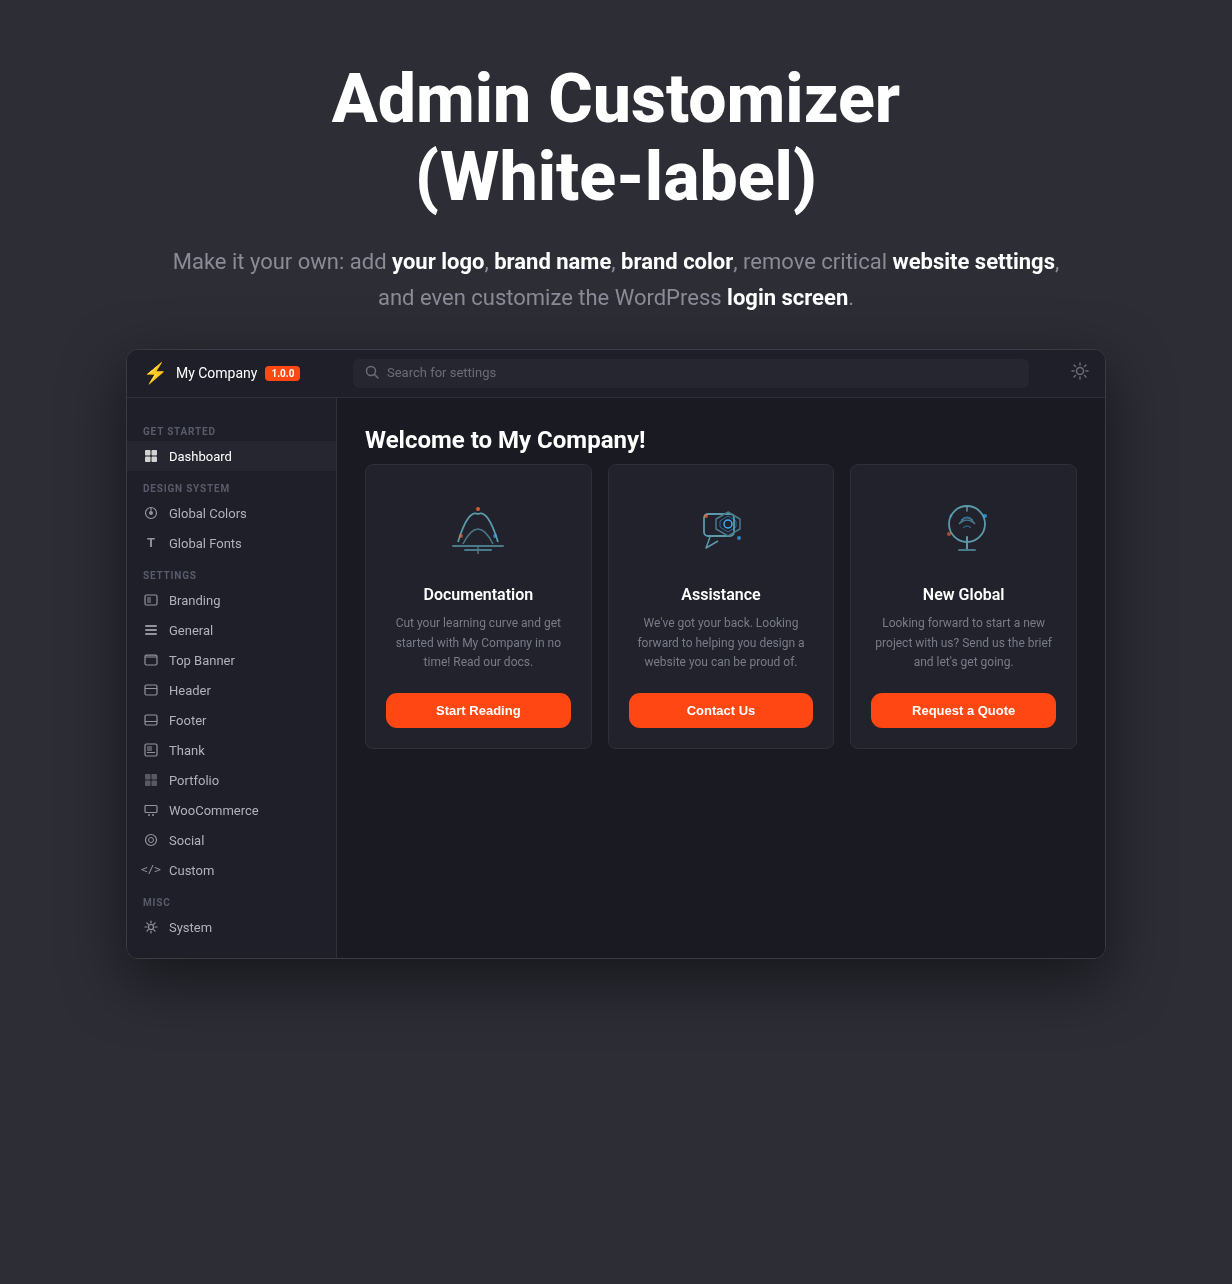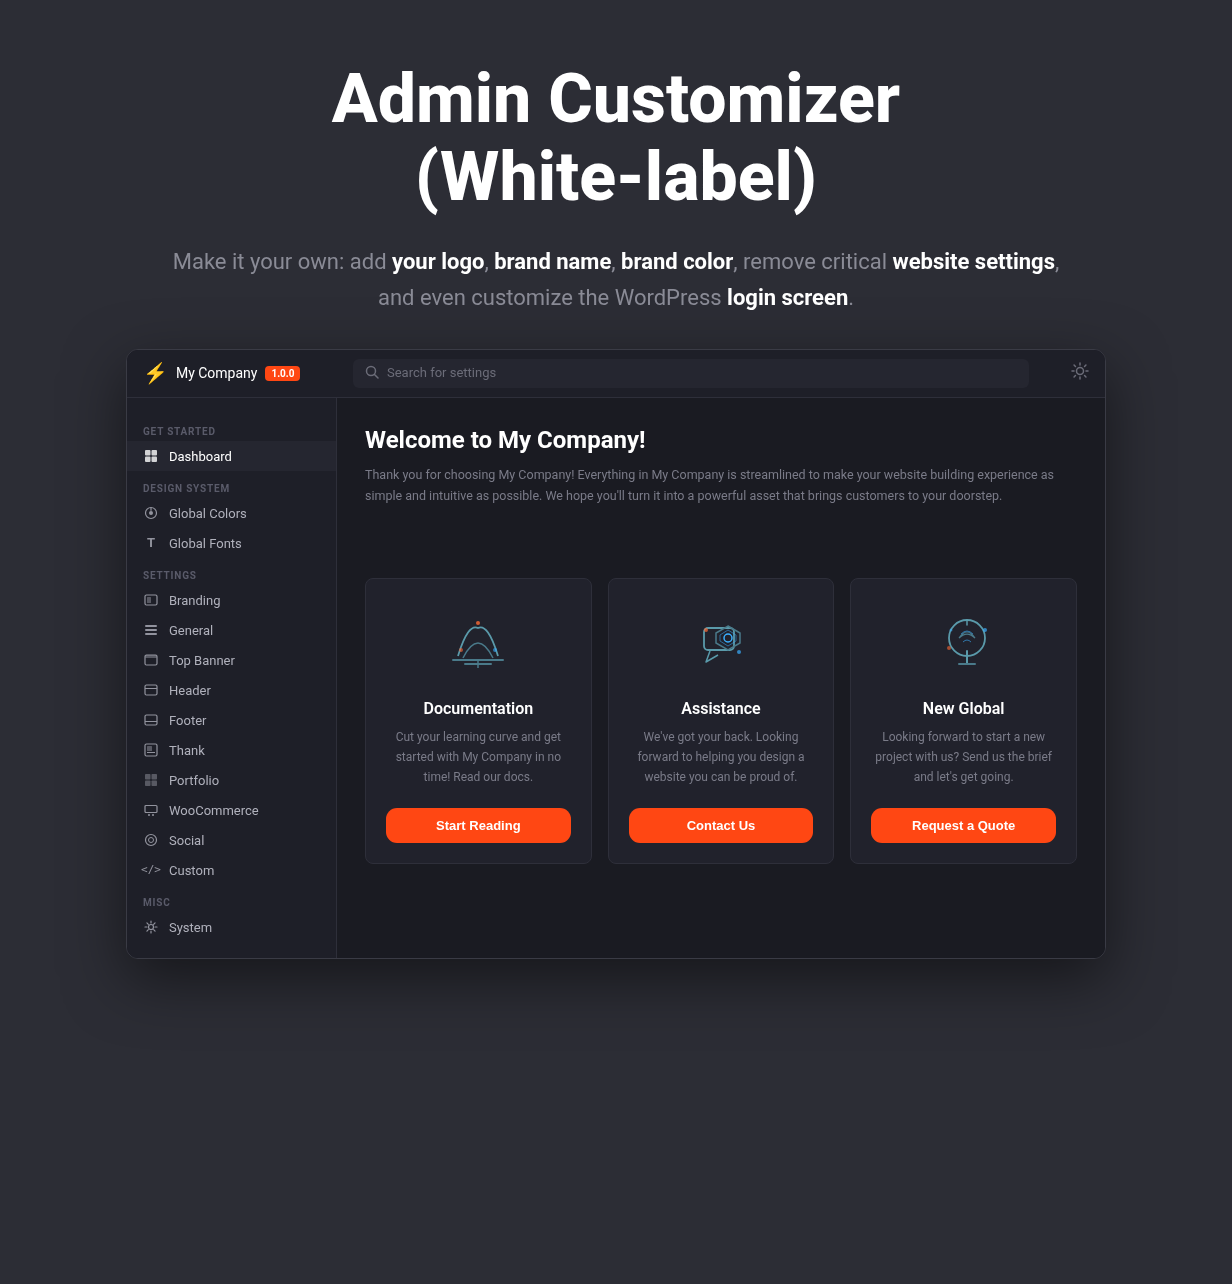--- a/index.html
+++ b/index.html
@@ -183,21 +183,20 @@
     }
     .card {
       background: #21222c;
       border: 1px solid #2e2f3a;
       border-radius: 8px;
       padding: 24px 20px 20px;
       display: flex;
       flex-direction: column;
       align-items: center;
       text-align: center;
-      margin-top: 44px;
     }
     .card-icon-area {
       width: 80px;
       height: 80px;
       display: flex;
       align-items: center;
       justify-content: center;
       margin-bottom: 16px;
     }
     .card-icon-area svg {
@@ -406,21 +405,20 @@
             <circle cx="7" cy="7" r="2.5" stroke="#b0b1bc" stroke-width="1.2"></circle>
             <path d="M7 1v2M7 11v2M1 7h2M11 7h2M2.93 2.93l1.41 1.41M9.66 9.66l1.41 1.41M2.93 11.07l1.41-1.41M9.66 4.34l1.41-1.41" stroke="#b0b1bc" stroke-width="1.2" stroke-linecap="round"></path>
           </svg>
         </span>
         <span>System</span>
       </div>
     </div>
 
     <div class="content-area">
       <h2 class="welcome-title">Welcome to My Company!</h2>
-      <p class="welcome-text">Thank you for choosing My Company! Everything in My Company is streamlined to make your website building experience as simple and intuitive as possible. We hope you'll turn it into a powerful asset that brings customers to your doorstep.</p>
 
       <div class="cards-grid">
 
         <div class="card">
           <div class="card-icon-area">
             <svg viewBox="0 0 70 70" fill="none" xmlns="http://www.w3.org/2000/svg">
               <path d="M20 50 Q35 20 50 50" stroke="#4a7a8a" stroke-width="1.5" fill="none"></path>
               <path d="M15 48 Q25 15 35 20 Q45 15 55 48" stroke="#5a9aaa" stroke-width="1.8" fill="none"></path>
               <path d="M10 52 L35 52 L60 52" stroke="#4a7a8a" stroke-width="2" stroke-linecap="round"></path>
               <circle cx="35" cy="15" r="2" fill="#ff6b35" opacity="0.8"></circle>

